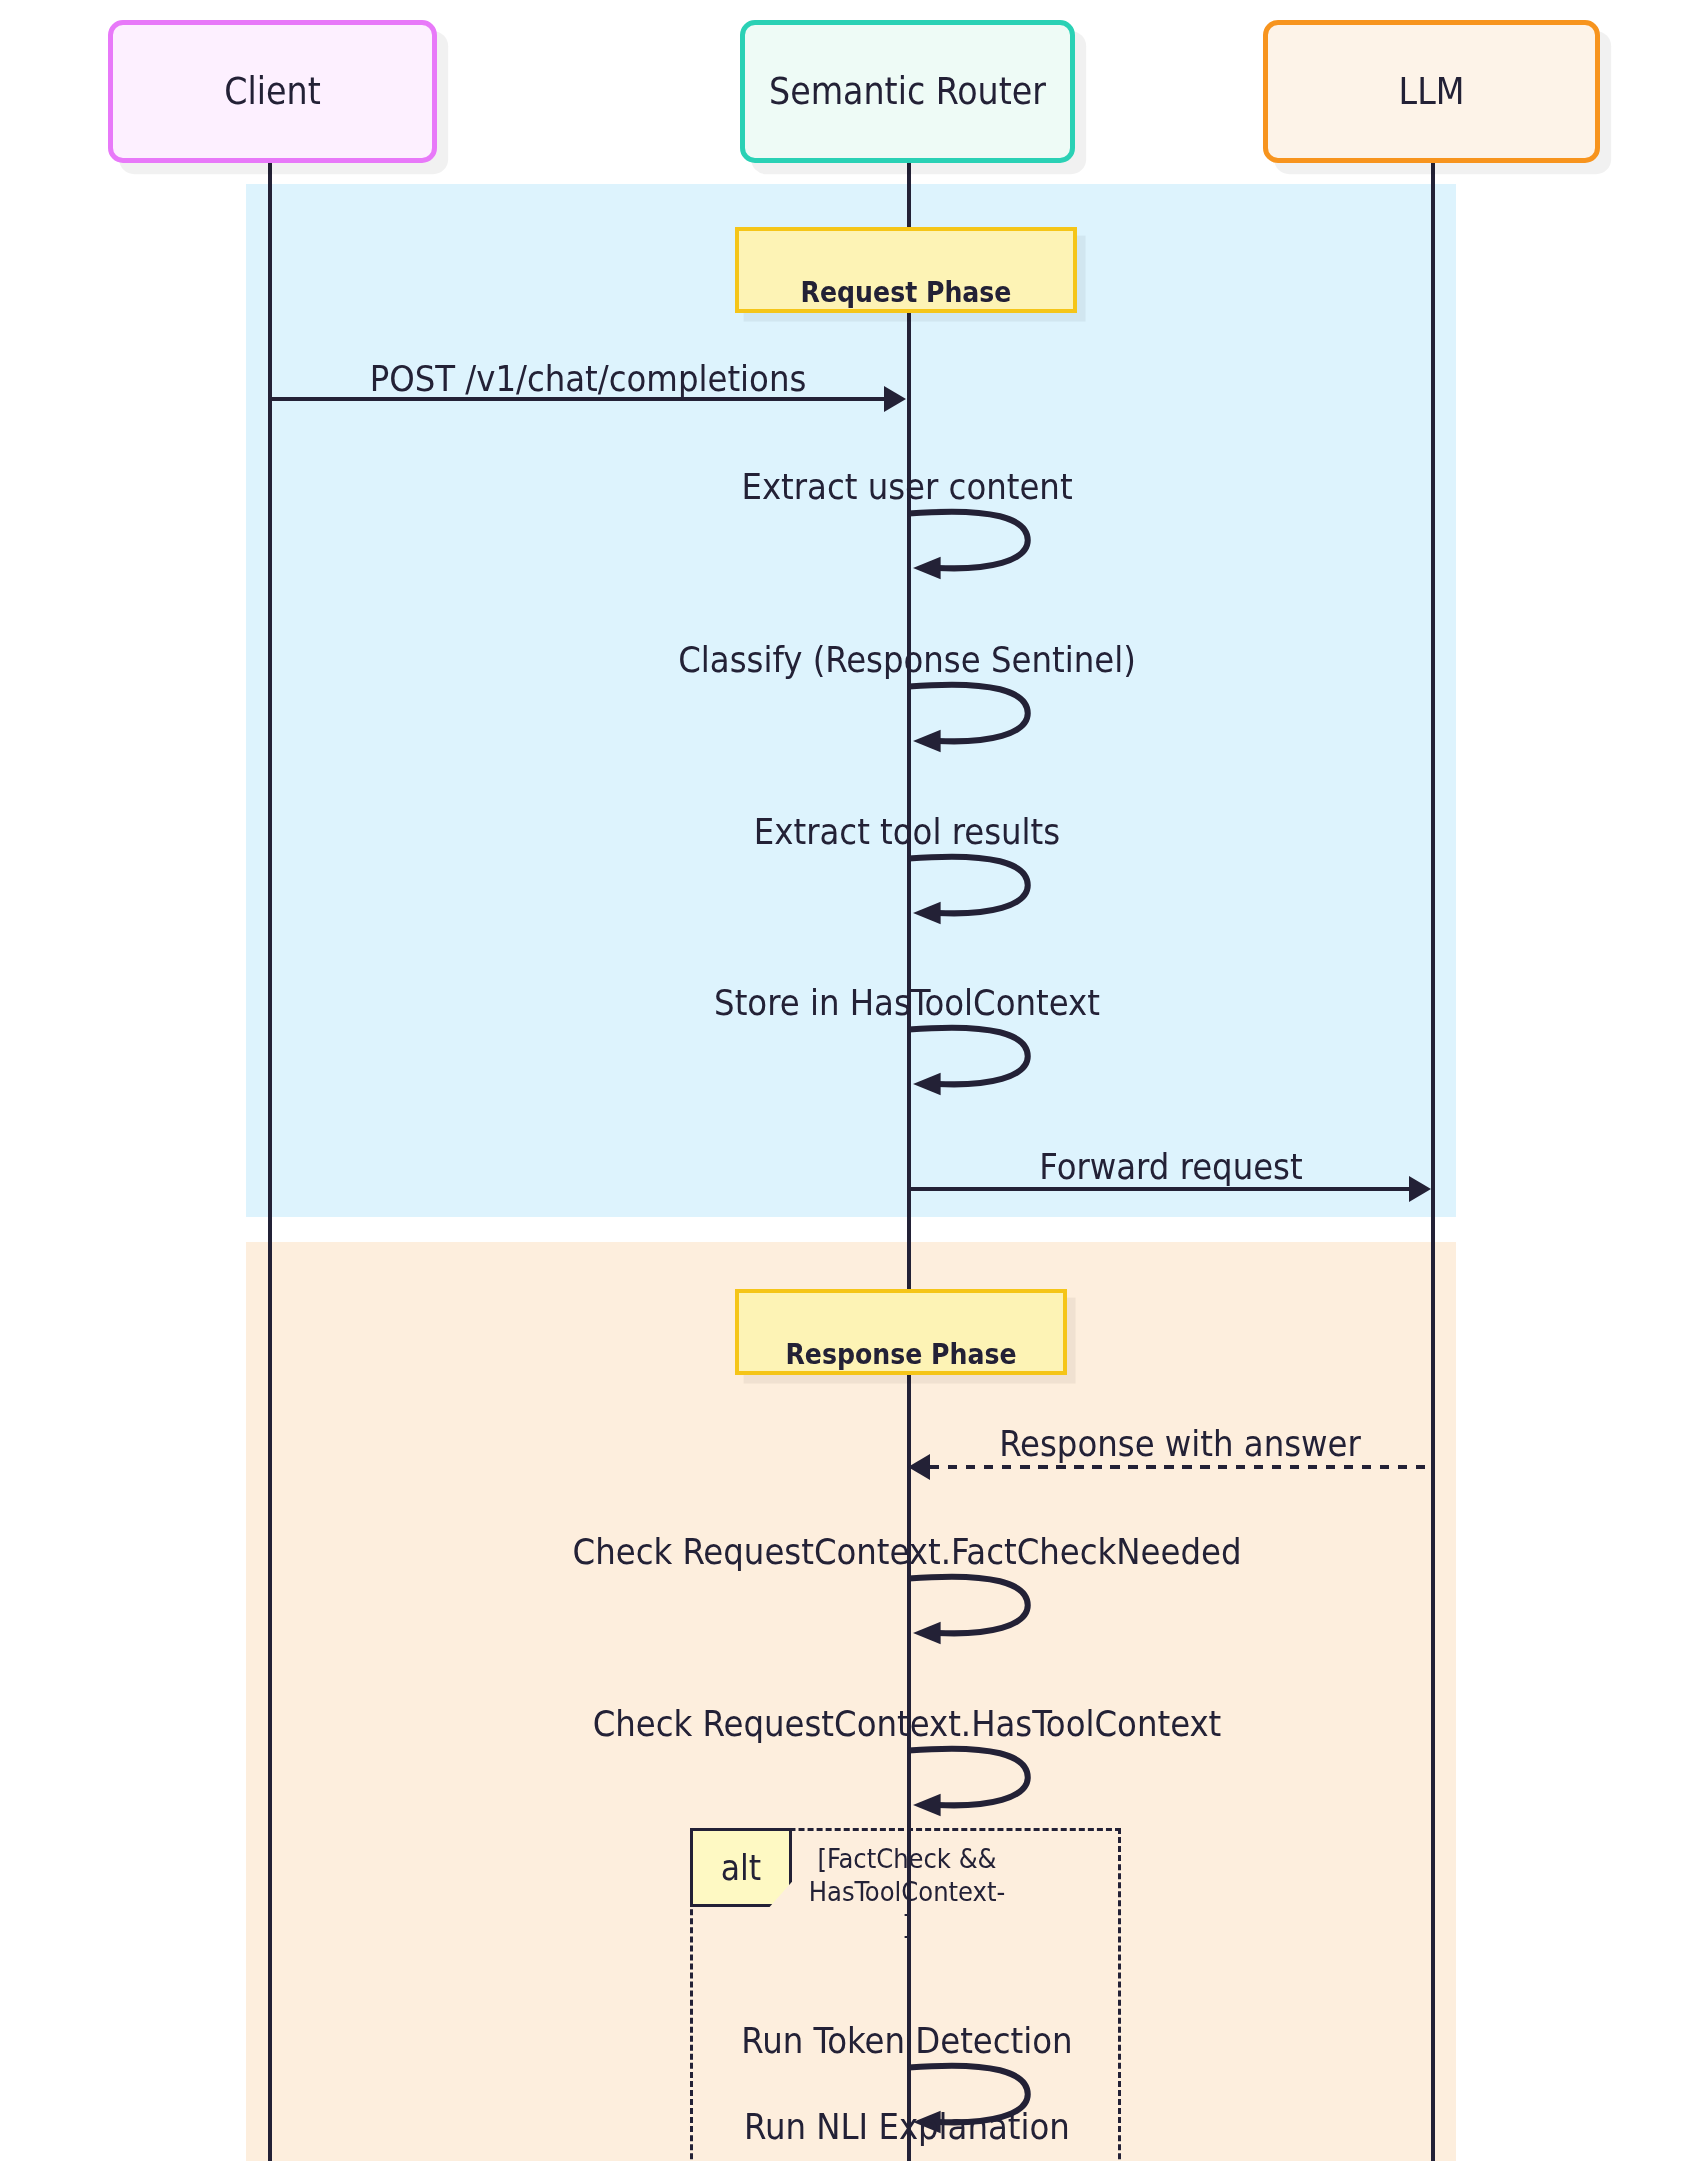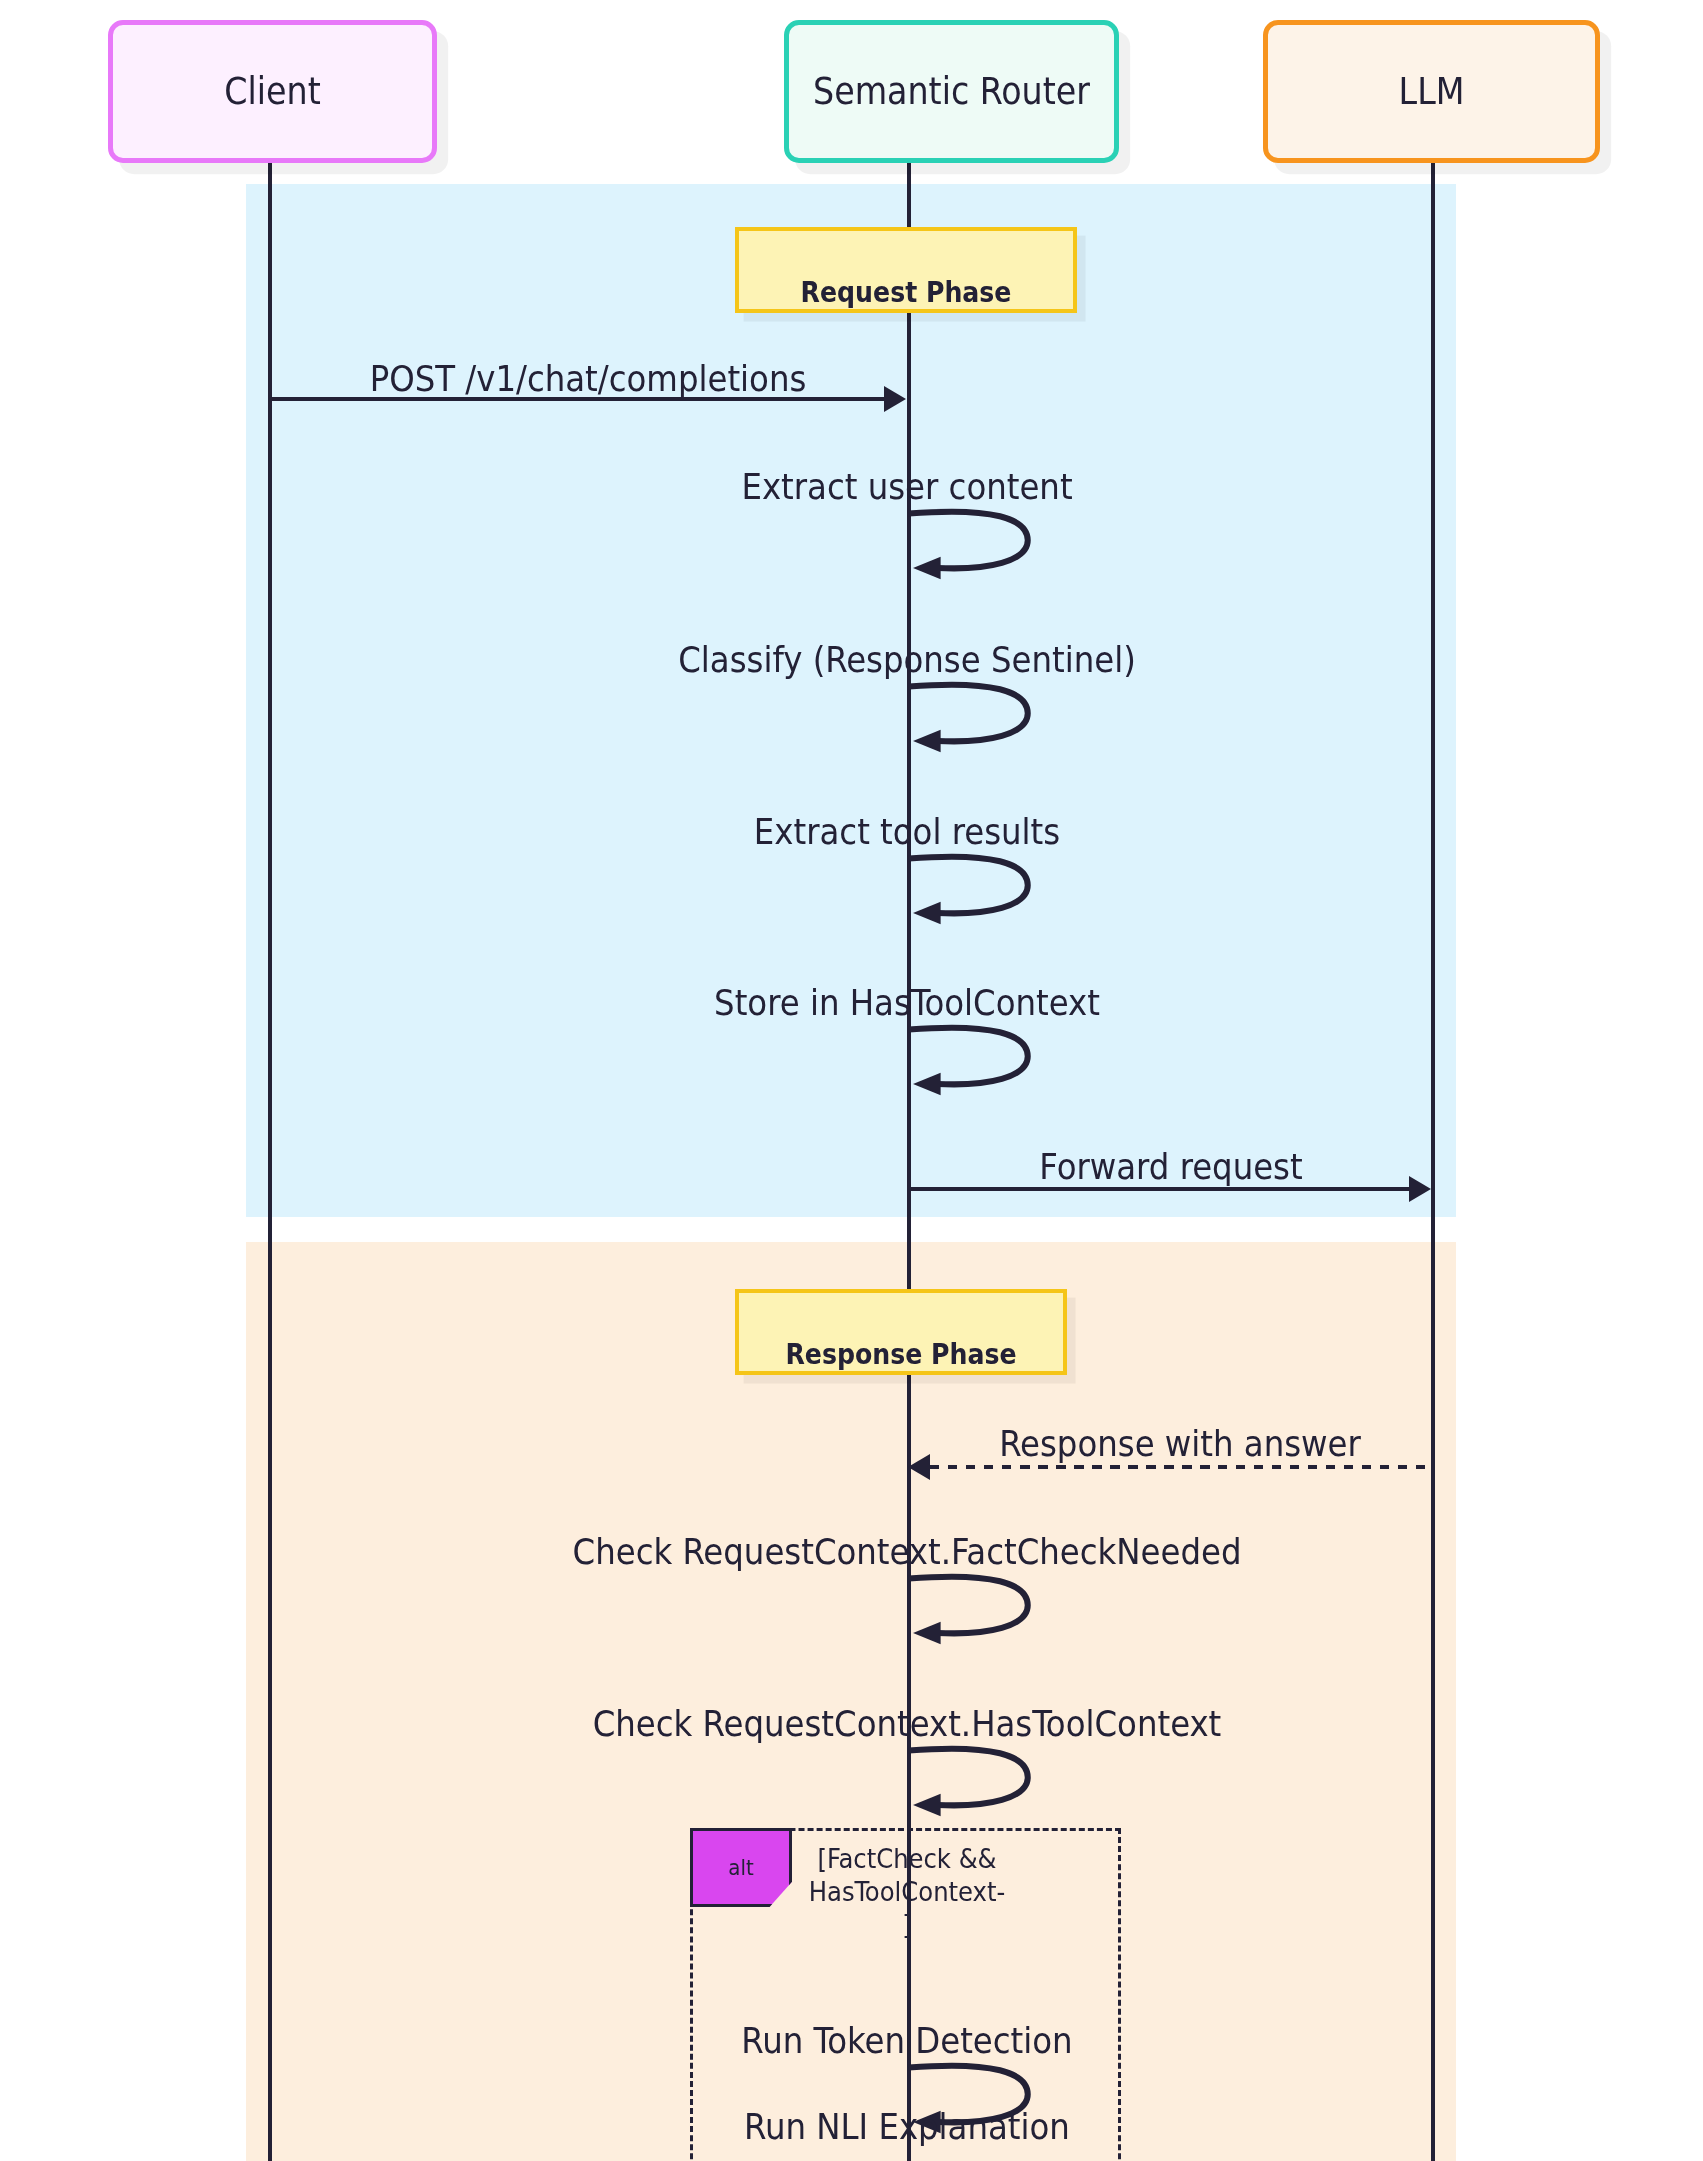--- a/index.html
+++ b/index.html
@@ -45,44 +45,44 @@
   .arrow-head.left{border-top:13px solid transparent;border-bottom:13px solid transparent;
                    border-right:22.5px solid #232136;}
 
   
   .selfloop{position:absolute;}
   .selfloop svg{display:block;overflow:visible;}
 
   
   .alt-frame{position:absolute;box-sizing:border-box;
              border:3.9px dashed #232136;background:transparent;}
-  .alt-tag{position:absolute;background:#d946ef;border:3.9px solid #232136;
+  .alt-tag{position:absolute;background:#fef9c3;border:3.9px solid #232136;
            display:flex;align-items:center;justify-content:center;
-           font-size:22px;color:#232136;box-sizing:border-box;
+           font-size:35px;color:#232136;box-sizing:border-box;
            clip-path:polygon(0 0,100% 0,100% 68%,78% 100%,0 100%);
            box-shadow:9.5px 9.5px 0 0 rgba(0,0,0,0.05);}
   .alt-cond{position:absolute;font-size:27px;color:#232136;
             text-align:center;line-height:1.22;transform:translateX(-50%);}
 </style>
 </head>
 <body>
 
 <div id="root">
 
   <div class="band band-request" style="left:246px;top:184px;width:1210px;height:1033px;"></div>
   <div class="band band-response" style="left:246px;top:1242px;width:1210px;height:1835px;"></div>
 
   <div class="lifeline" style="left:268px;top:162px;height:2940px;"></div>
   <div class="lifeline" style="left:907px;top:162px;height:2940px;"></div>
   <div class="lifeline" style="left:1431px;top:162px;height:2940px;"></div>
 
   <div class="actor-box actor-client" style="left:108px;top:19.5px;width:329px;height:143px;">
     <span>Client</span>
   </div>
-  <div class="actor-box actor-router" style="left:740px;top:19.5px;width:335px;height:143px;margin-left:44px;">
+  <div class="actor-box actor-router" style="left:740px;top:19.5px;width:335px;height:143px;">
     <span>Semantic Router</span>
   </div>
   <div class="actor-box actor-llm" style="left:1263px;top:19.5px;width:337px;height:143px;">
     <span>LLM</span>
   </div>
 
   <div class="phase-chip" style="left:735px;top:227px;width:342px;height:86px;">
     <span>Request Phase</span>
   </div>
   <div class="phase-chip" style="left:735px;top:1289px;width:332px;height:86px;">

